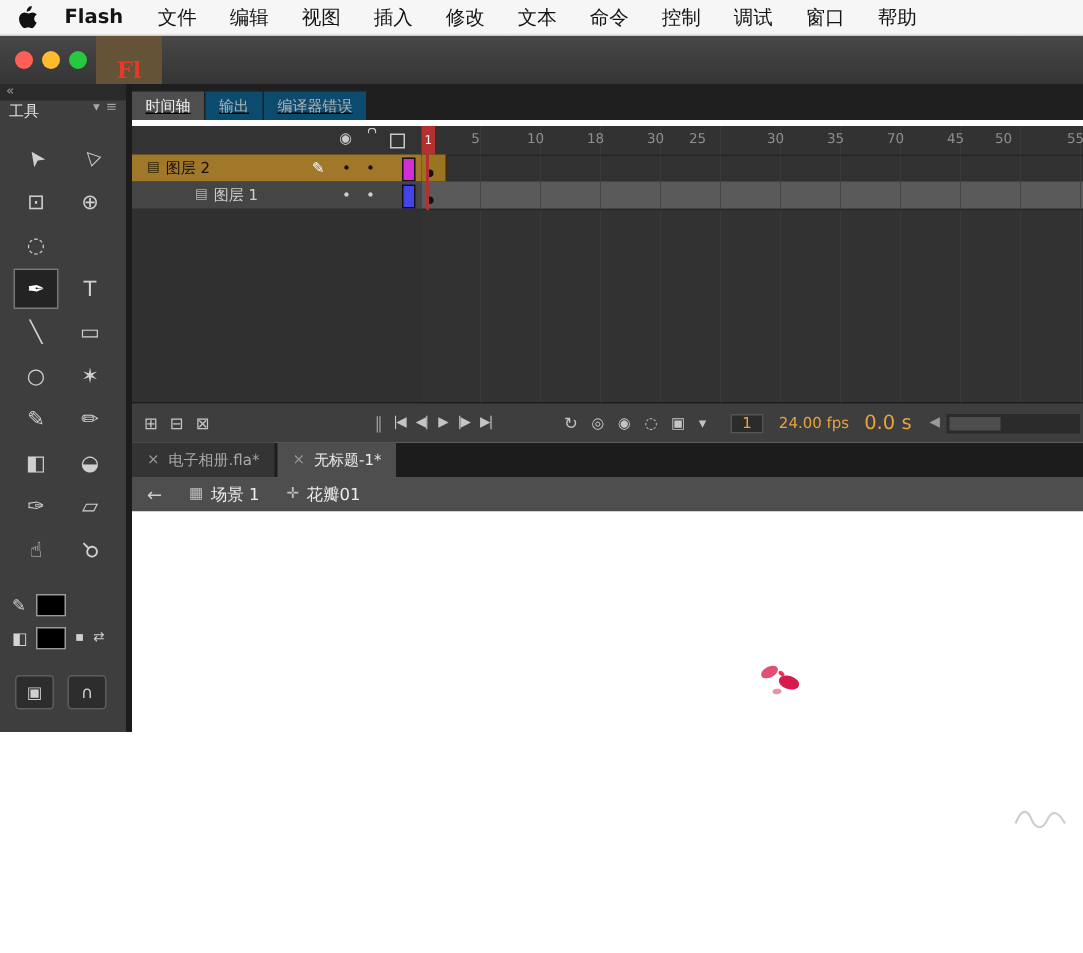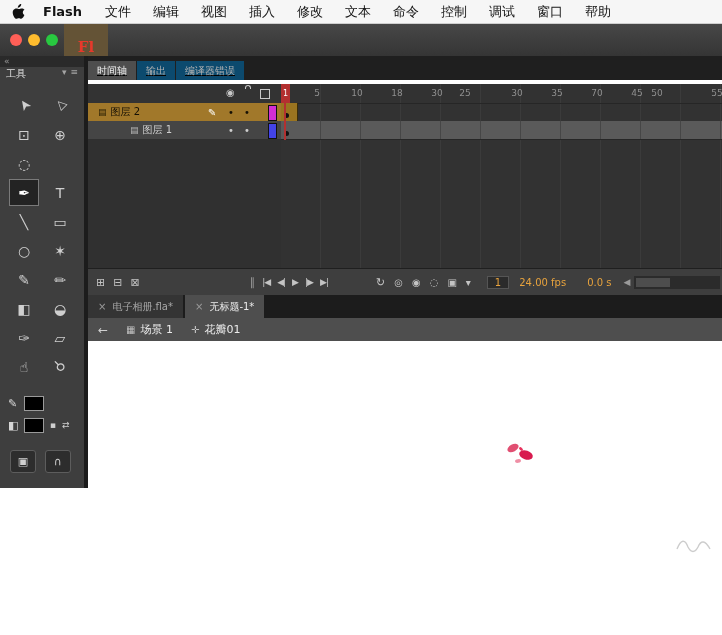--- a/index.html
+++ b/index.html
@@ -91,21 +91,21 @@
   
   #tl-footer{left:88px;top:268px;width:634px;height:27px;background:#3e3e3e;border-top:1px solid #1f1f1f;
              display:flex;align-items:center;color:#c4c4c4;font-size:11px;box-sizing:border-box;}
   .ficon{margin-left:8px;}
   #f-divider{margin-left:110px;color:#9a9a9a;}
   .pb{margin-left:7px;font-size:9px;letter-spacing:-1px;}
   #f-loop{margin-left:48px;}
   .onion{margin-left:9px;font-size:10px;}
   #f-frame{margin-left:16px;background:#2b2b2b;border:1px solid #555;padding:0 7px;color:#e8a33d;font-size:10px;}
   #f-fps{margin-left:10px;color:#e8a33d;font-size:10px;}
-  #f-time{margin-left:21px;color:#e8a33d;font-size:10px;}
+  #f-time{margin-left:10px;color:#e8a33d;font-size:13px;}
   #f-scroll-left{margin-left:12px;font-size:9px;color:#9a9a9a;}
   #f-track{flex:1;height:13px;background:#2b2b2b;margin:0 2px 0 4px;position:relative;}
   #f-thumb{position:absolute;left:2px;top:2px;width:34px;height:9px;background:#4d4d4d;}
 
   
   #doc-tabbar{left:88px;top:295px;width:634px;height:23px;background:#1c1c1c;display:flex;}
   .dtab{height:100%;display:flex;align-items:center;padding:0 10px;font-size:10px;margin-right:2px;}
   .dtab .close{margin-right:6px;color:#9a9a9a;font-size:10px;}
   #dtab-0{background:#343434;color:#a8a8a8;}
   #dtab-1{background:#4e4e4e;color:#ececec;}
@@ -239,21 +239,21 @@
     <div id="ruler">
       <span class="rnum" style="left:36px">5</span>
       <span class="rnum" style="left:76px">10</span>
       <span class="rnum" style="left:116px">18</span>
       <span class="rnum" style="left:156px">30</span>
       <span class="rnum" style="left:184px">25</span>
       <span class="rnum" style="left:236px">30</span>
       <span class="rnum" style="left:276px">35</span>
       <span class="rnum" style="left:316px">70</span>
       <span class="rnum" style="left:356px">45</span>
-      <span class="rnum" style="left:376px">50</span>
+      <span class="rnum" style="left:388px">50</span>
       <span class="rnum" style="left:436px">55</span>
       <span id="playhead-marker">1</span>
     </div>
     <span id="playhead-line"></span>
     <div id="l2-frames">
       <span id="l2-span">
           <span class="keydot"></span>
         </span>
     </div>
     <div id="l1-frames">

